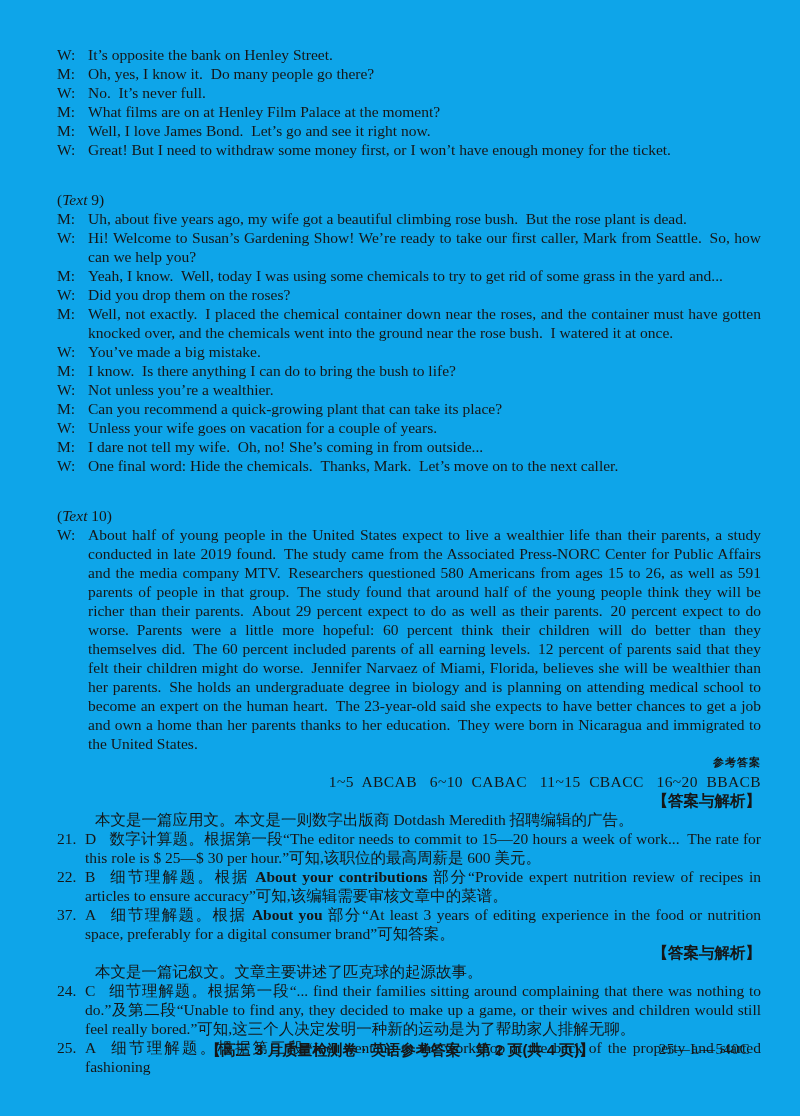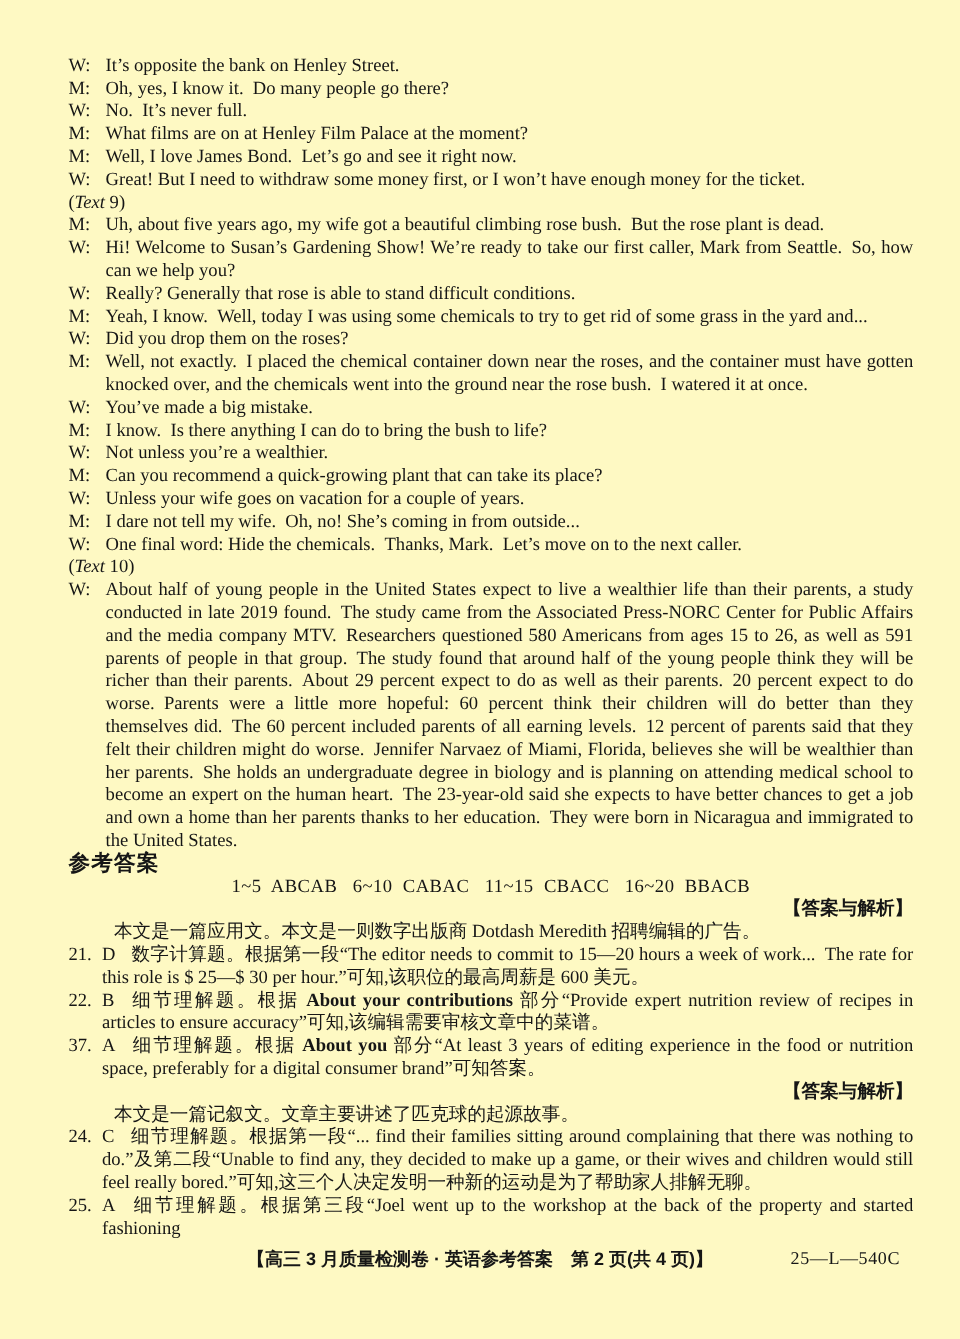--- a/index.html
+++ b/index.html
@@ -1,38 +1,38 @@
 <!DOCTYPE html>
 <html><head>
 <meta charset="utf-8">
 <style>
   html,body{margin:0;padding:0;background:#ffffff;}
   .page{
     position:relative;
     width:800px;height:1116px;
-    background:#fef9c3;
+    background:#0ea5e9;
     color:#161616;
     font-family:"Liberation Serif", serif;
     overflow:hidden;
   }
   .content{
     position:absolute;
     left:57px;top:45px;width:704px;
     font-size:15.5px;line-height:19px;
     text-align:justify;
   }
   .dline{padding-left:31px;text-indent:-31px;}
   .spk{display:inline-block;width:31px;text-indent:0;}
-  .tlabel{text-indent:0;}
+  .tlabel{text-indent:0;margin-top:31px;}
   .center-head{
-    text-align:left;font-weight:700;font-size:18px;
+    text-align:right;font-weight:700;font-size:11px;
     font-family:"Liberation Sans", sans-serif;
     letter-spacing:1px;
   }
-  .keys{white-space:pre-wrap;letter-spacing:0.4px;text-align:center;}
+  .keys{white-space:pre-wrap;letter-spacing:0.4px;text-align:right;}
   .sec-head{
     font-weight:700;
     font-family:"Liberation Sans", sans-serif;
     text-align:right;
   }
   .intro{text-indent:38px;}
   .item{padding-left:28px;text-indent:-28px;}
   .qnum{display:inline-block;width:28px;text-indent:0;}
   .alet{margin-right:13px;}
   .item b{font-weight:700;}
@@ -62,21 +62,20 @@
         <div class="dline"><span class="spk">M:</span><span>What films are on at Henley Film Palace at the moment?</span></div>
         <div class="dline"><span class="spk">M:</span><span>Well, I love James Bond. Let’s go and see it right now.</span></div>
         <div class="dline"><span class="spk">W:</span><span>Great! But I need to withdraw some money first, or I won’t have enough money for the ticket.</span></div>
       </div>
 
     <div class="tlabel"><span>(</span><i>Text</i><span> 9)</span></div>
 
     <div>
         <div class="dline"><span class="spk">M:</span><span>Uh, about five years ago, my wife got a beautiful climbing rose bush. But the rose plant is dead.</span></div>
         <div class="dline"><span class="spk">W:</span><span>Hi! Welcome to Susan’s Gardening Show! We’re ready to take our first caller, Mark from Seattle. So, how can we help you?</span></div>
-        <div class="dline"><span class="spk">W:</span><span>Really? Generally that rose is able to stand difficult conditions.</span></div>
         <div class="dline"><span class="spk">M:</span><span>Yeah, I know. Well, today I was using some chemicals to try to get rid of some grass in the yard and...</span></div>
         <div class="dline"><span class="spk">W:</span><span>Did you drop them on the roses?</span></div>
         <div class="dline"><span class="spk">M:</span><span>Well, not exactly. I placed the chemical container down near the roses, and the container must have gotten knocked over, and the chemicals went into the ground near the rose bush. I watered it at once.</span></div>
         <div class="dline"><span class="spk">W:</span><span>You’ve made a big mistake.</span></div>
         <div class="dline"><span class="spk">M:</span><span>I know. Is there anything I can do to bring the bush to life?</span></div>
         <div class="dline"><span class="spk">W:</span><span>Not unless you’re a wealthier.</span></div>
         <div class="dline"><span class="spk">M:</span><span>Can you recommend a quick-growing plant that can take its place?</span></div>
         <div class="dline"><span class="spk">W:</span><span>Unless your wife goes on vacation for a couple of years.</span></div>
         <div class="dline"><span class="spk">M:</span><span>I dare not tell my wife. Oh, no! She’s coming in from outside...</span></div>
         <div class="dline"><span class="spk">W:</span><span>One final word: Hide the chemicals. Thanks, Mark. Let’s move on to the next caller.</span></div>

